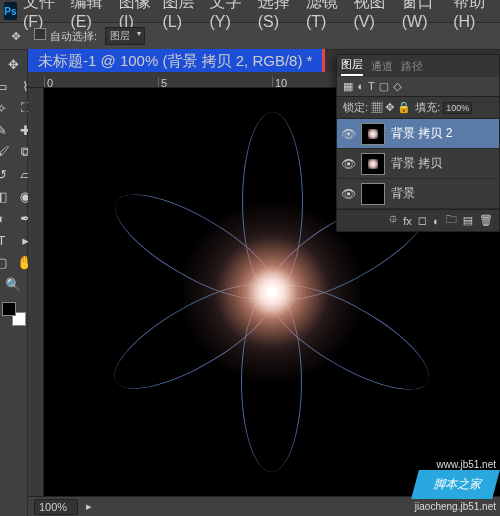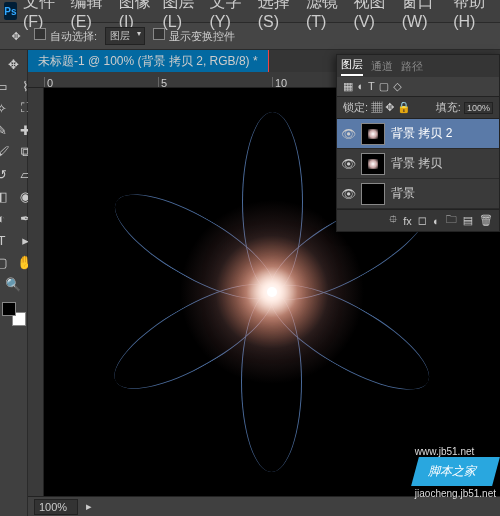--- a/index.html
+++ b/index.html
@@ -14,21 +14,21 @@
 .dropdown::after{content:"▾";position:absolute;right:3px;top:1px;font-size:8px}
 .main{display:flex;height:466px}
 .toolbar{width:28px;background:#404040;border-right:1px solid #2a2a2a;padding:4px 2px;display:flex;flex-direction:column;align-items:center;gap:2px}
 .toolrow{display:flex;gap:2px}
 .tool{width:22px;height:20px;display:flex;align-items:center;justify-content:center;border-radius:2px;font-size:13px}
 .swatches{margin-top:6px;position:relative;width:24px;height:24px}
 .sw-fg{position:absolute;width:14px;height:14px;background:#000;border:1px solid #888;top:0;left:0;z-index:2}
 .sw-bg{position:absolute;width:14px;height:14px;background:#fff;border:1px solid #888;bottom:0;right:0}
 .docarea{flex:1;background:#262626;display:flex;flex-direction:column;position:relative}
 .doctab{height:22px;background:#353535;display:flex;align-items:center}
-.tab{background:#0369a1;padding:3px 10px;font-size:12px;border-right:1px solid #ef4444}
+.tab{background:#1d4ed8;padding:3px 10px;font-size:15px;border-right:3px solid #ef4444}
 .ruler-top{height:16px;background:#3a3a3a;border-bottom:1px solid #222;display:flex;align-items:flex-end;padding-left:16px;font-size:8px;color:#999}
 .ruler-top span{flex:1;border-left:1px solid #666;padding-left:2px;height:10px}
 .canvaswrap{flex:1;display:flex}
 .ruler-left{width:16px;background:#3a3a3a;border-right:1px solid #222}
 .canvas{flex:1;background:#000;position:relative;overflow:hidden}
 .flower{position:absolute;top:50%;left:50%;transform:translate(-50%,-50%);width:380px;height:380px}
 .petal{position:absolute;top:50%;left:50%;width:2px;height:180px;transform-origin:top center}
 .petal::before,.petal::after{content:"";position:absolute;top:0;width:60px;height:180px;border:1px solid #4a6a9a;border-top:none;border-bottom:none;border-radius:50%}
 .petal::before{left:-30px;border-right:none}
 .petal::after{left:-30px;border-left:none}
@@ -42,32 +42,32 @@
 .flare::after{content:"";position:absolute;top:50%;left:50%;width:10px;height:10px;background:#fff;border-radius:50%;transform:translate(-50%,-50%);box-shadow:0 0 20px 10px #fff,0 0 40px 20px rgba(255,200,180,0.6)}
 .statusbar{height:20px;background:#404040;border-top:1px solid #222;display:flex;align-items:center;padding:0 6px;font-size:10px;gap:8px}
 .zoom-field{background:#333;border:1px solid #222;padding:1px 4px;width:44px}
 .panel{position:absolute;top:54px;right:0;width:164px;background:#404040;border:1px solid #222;box-shadow:-2px 2px 8px rgba(0,0,0,0.5);z-index:10}
 .panel-tabs{height:22px;display:flex;align-items:center;background:#353535;padding:0 4px;gap:8px;font-size:10px}
 .panel-tabs .active{color:#fff;border-bottom:2px solid #fff;padding-bottom:2px}
 .panel-tabs .dim{color:#888}
 .panel-row{display:flex;align-items:center;padding:3px 6px;gap:4px;font-size:10px}
 .panel-row .dd{flex:1}
 .iconstrip{display:flex;gap:4px;font-size:11px;color:#aaa}
-.lockrow{background:#383838;border-top:1px solid #222;border-bottom:1px solid #222;justify-content:space-between}
+.lockrow{background:#383838;border-top:1px solid #222;border-bottom:1px solid #222;}
 .fill-field{background:#333;border:1px solid #222;padding:0 2px;width:36px;text-align:right;font-size:9px}
 .layers{background:#3a3a3a}
 .layer{display:flex;align-items:center;height:30px;border-bottom:1px solid #2a2a2a;padding:0 4px;gap:6px}
 .layer.selected{background:#5a7aa8}
 .eye{width:14px;text-align:center;font-size:12px}
 .thumb{width:24px;height:22px;background:#000;border:1px solid #888;display:flex;align-items:center;justify-content:center}
 .thumb .mini{width:10px;height:10px;background:radial-gradient(circle,#fff,#caa,transparent)}
 .layer-name{font-size:12px}
 .layer.selected .layer-name{color:#fff}
 .panel-foot{height:22px;background:#353535;border-top:1px solid #222;display:flex;align-items:center;justify-content:flex-end;padding:0 6px;gap:6px;font-size:10px;color:#aaa}
-.watermark{position:absolute;bottom:17px;right:4px;z-index:20;}
+.watermark{position:absolute;bottom:4px;right:4px;z-index:20;text-align:right}
 .wm-banner{background:#29a7df;color:#fff;padding:6px 14px;transform:skewX(-15deg);font-size:12px;margin-bottom:2px}
 .wm-url{font-size:10px;color:#ddd}
 </style>
 </head>
 <body>
 
 <div class="menubar">
   <div class="ps-logo">Ps</div>
   <div class="menu-item">文件(F)</div>
   <div class="menu-item">编辑(E)</div>
@@ -78,21 +78,20 @@
   <div class="menu-item">滤镜(T)</div>
   <div class="menu-item">视图(V)</div>
   <div class="menu-item">窗口(W)</div>
   <div class="menu-item">帮助(H)</div>
 </div>
 
 <div class="optbar">
   <div class="opt-icon">✥</div>
   <label><span class="chk"></span><span>自动选择:</span></label>
   <div class="dropdown">图层</div>
-  <label><span class="chk"></span><span>显示变换控件</span></label>
 </div>
 
 <div class="main">
   <div class="toolbar">
     <div class="toolrow">
         <div class="tool">✥</div>
       </div>
     <div class="toolrow">
         <div class="tool">▭</div>
         <div class="tool">⌇</div>

